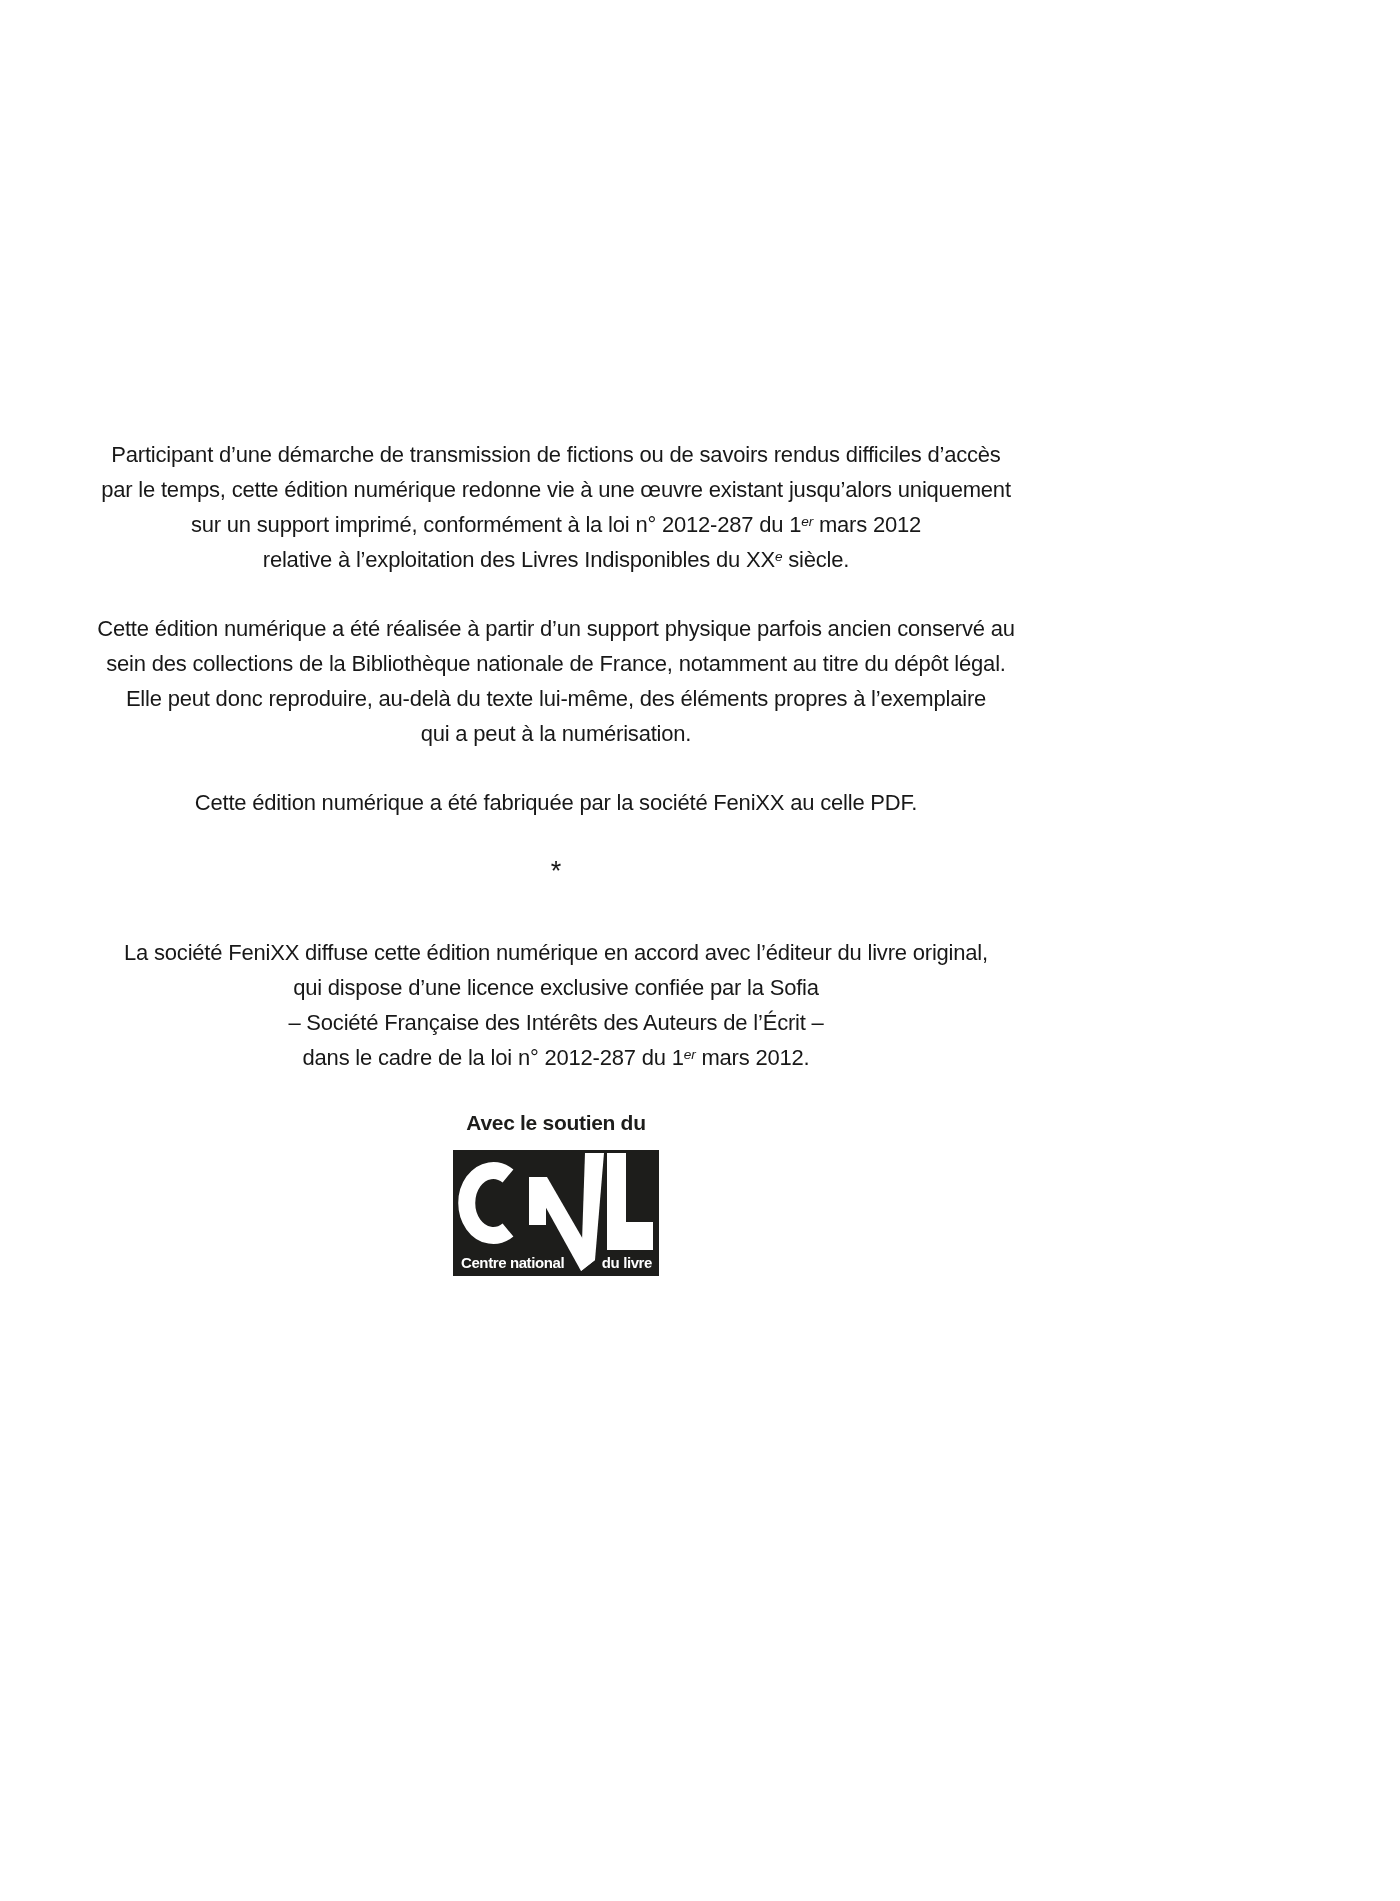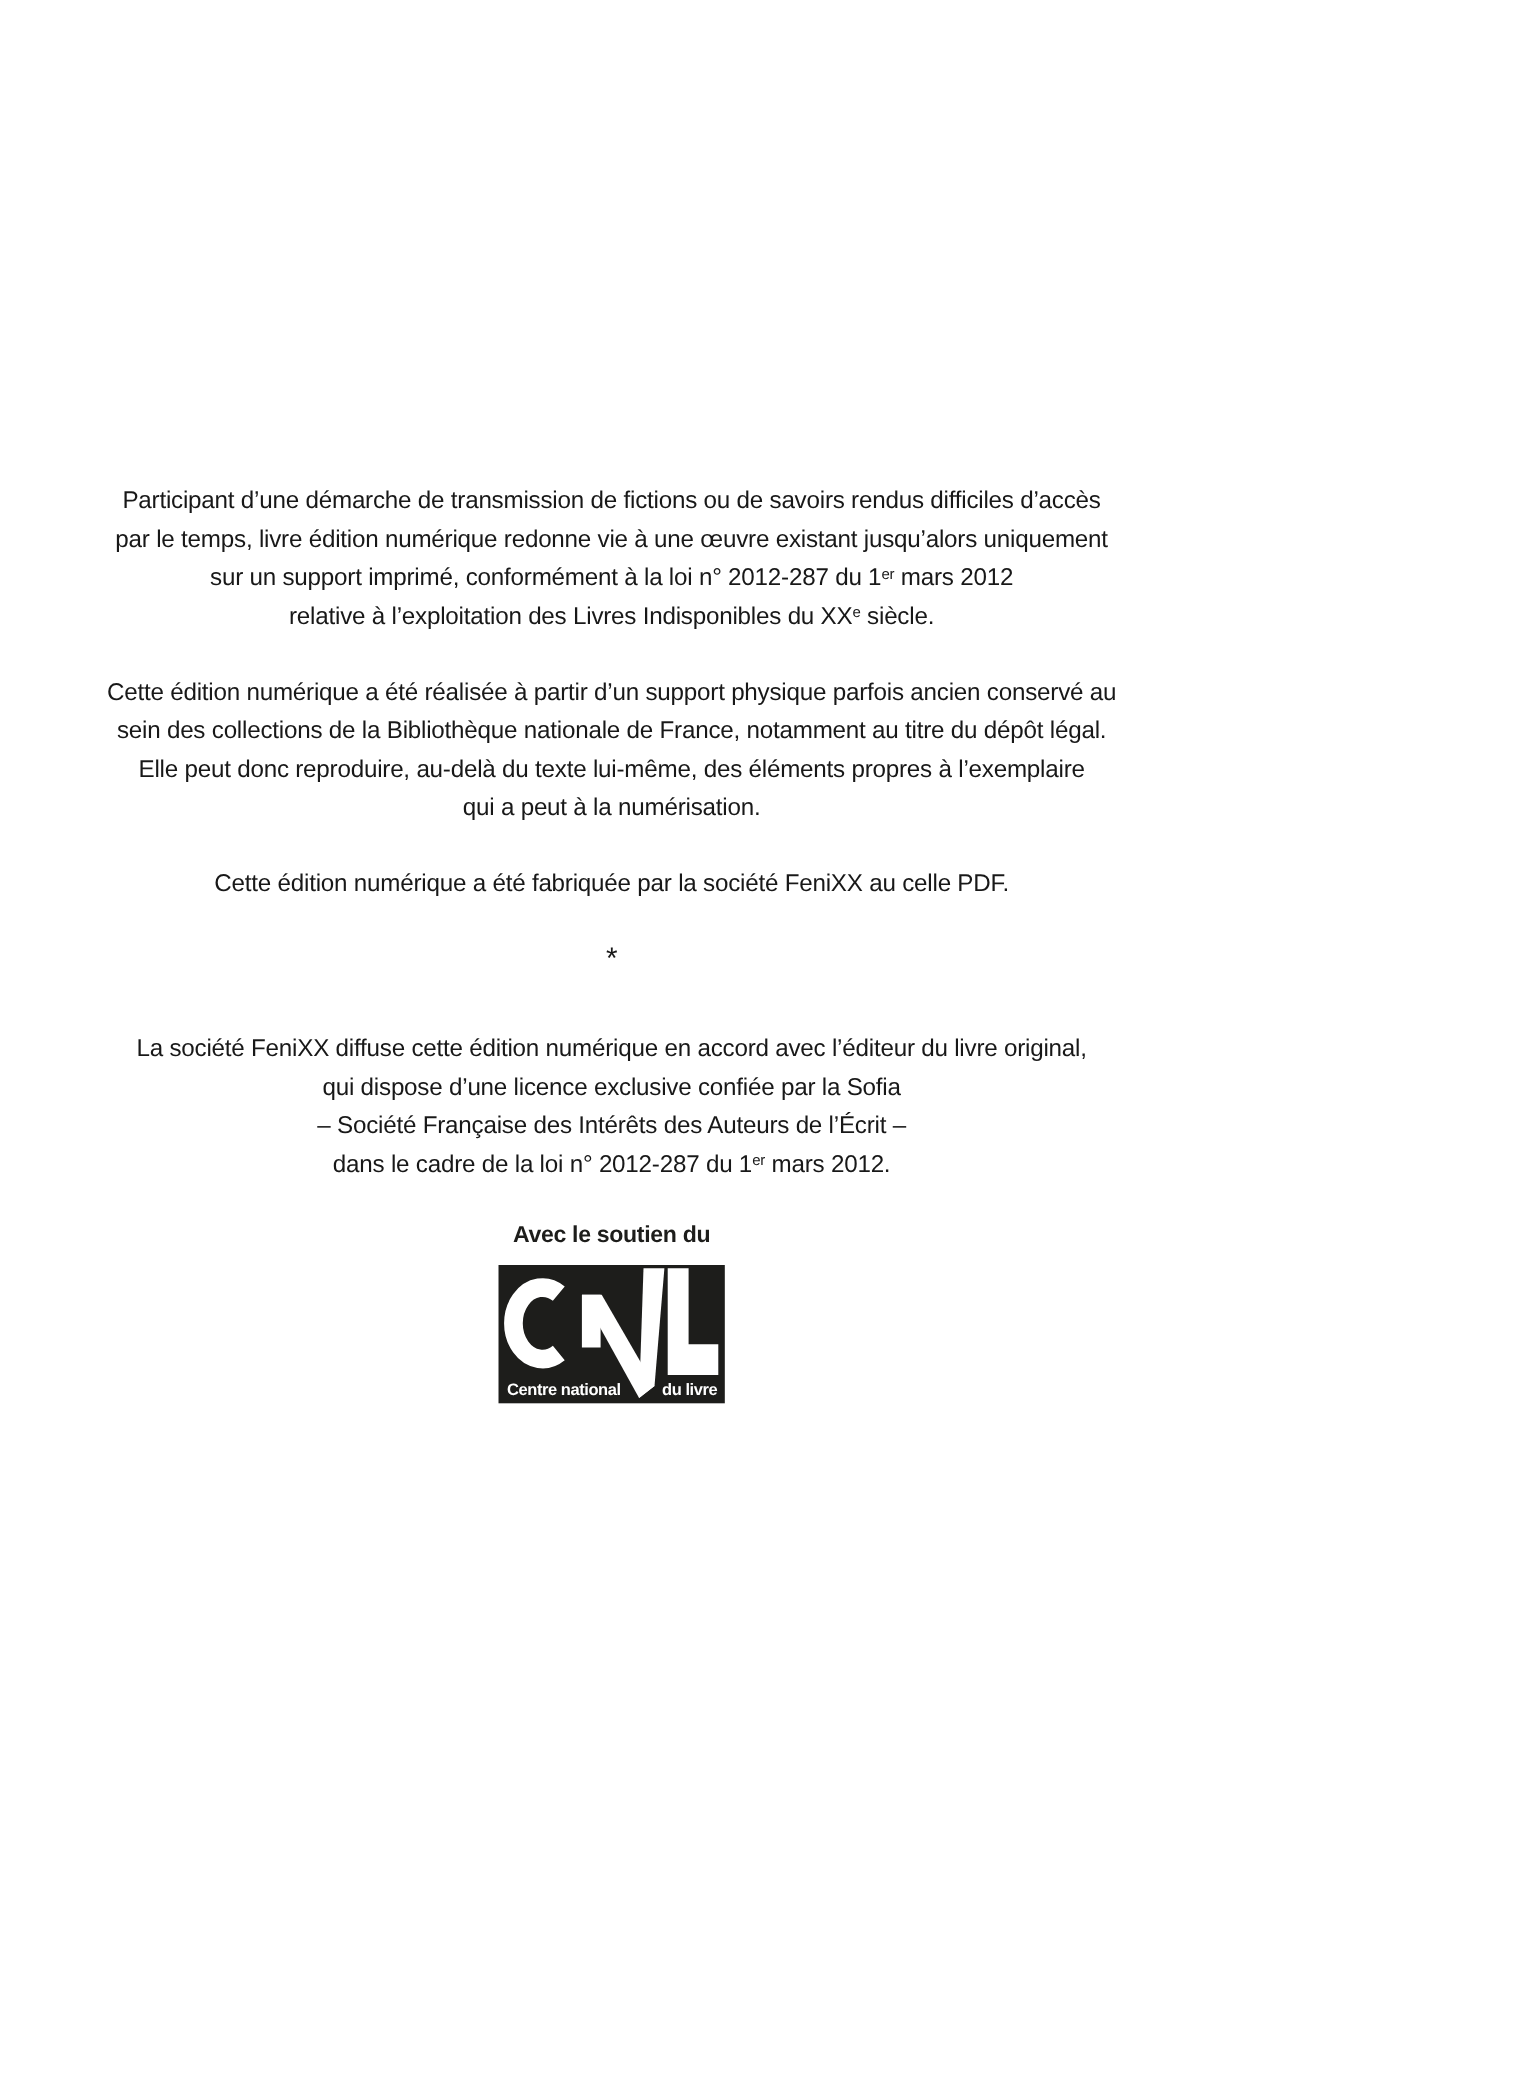--- a/index.html
+++ b/index.html
@@ -37,20 +37,21 @@
   }
   .line {
     white-space: nowrap;
   }
   .line sup {
     font-size: 0.62em;
     line-height: 0;
     vertical-align: baseline;
     position: relative;
     top: -0.42em;
+    font-style: italic;
   }
   .logo-block {
     margin-top: 32px;
     text-align: center;
   }
   .tagline {
     font-size: 21px;
     font-weight: 700;
     letter-spacing: -0.3px;
     line-height: 28px;
@@ -68,21 +69,21 @@
   }
 </style>
 </head>
 <body>
 
 <div class="page">
 
   <div class="body-text">
       <div class="para">
         <div class="line"><span>Participant d’une démarche de transmission de fictions ou de savoirs rendus difficiles d’accès</span></div>
-        <div class="line"><span>par le temps, livre édition numérique redonne vie à une œuvre existant jusqu’alors uniquement</span></div>
+        <div class="line"><span>par le temps, cette édition numérique redonne vie à une œuvre existant jusqu’alors uniquement</span></div>
         <div class="line"><span>sur un support imprimé, conformément à la loi n° 2012-287 du 1</span><sup>er</sup><span> mars 2012</span></div>
         <div class="line"><span>relative à l’exploitation des Livres Indisponibles du XX</span><sup>e</sup><span> siècle.</span></div>
       </div>
       <div class="para">
         <div class="line"><span>Cette édition numérique a été réalisée à partir d’un support physique parfois ancien conservé au</span></div>
         <div class="line"><span>sein des collections de la Bibliothèque nationale de France, notamment au titre du dépôt légal.</span></div>
         <div class="line"><span>Elle peut donc reproduire, au-delà du texte lui-même, des éléments propres à l’exemplaire</span></div>
         <div class="line"><span>qui a peut à la numérisation.</span></div>
       </div>
       <div class="para">

